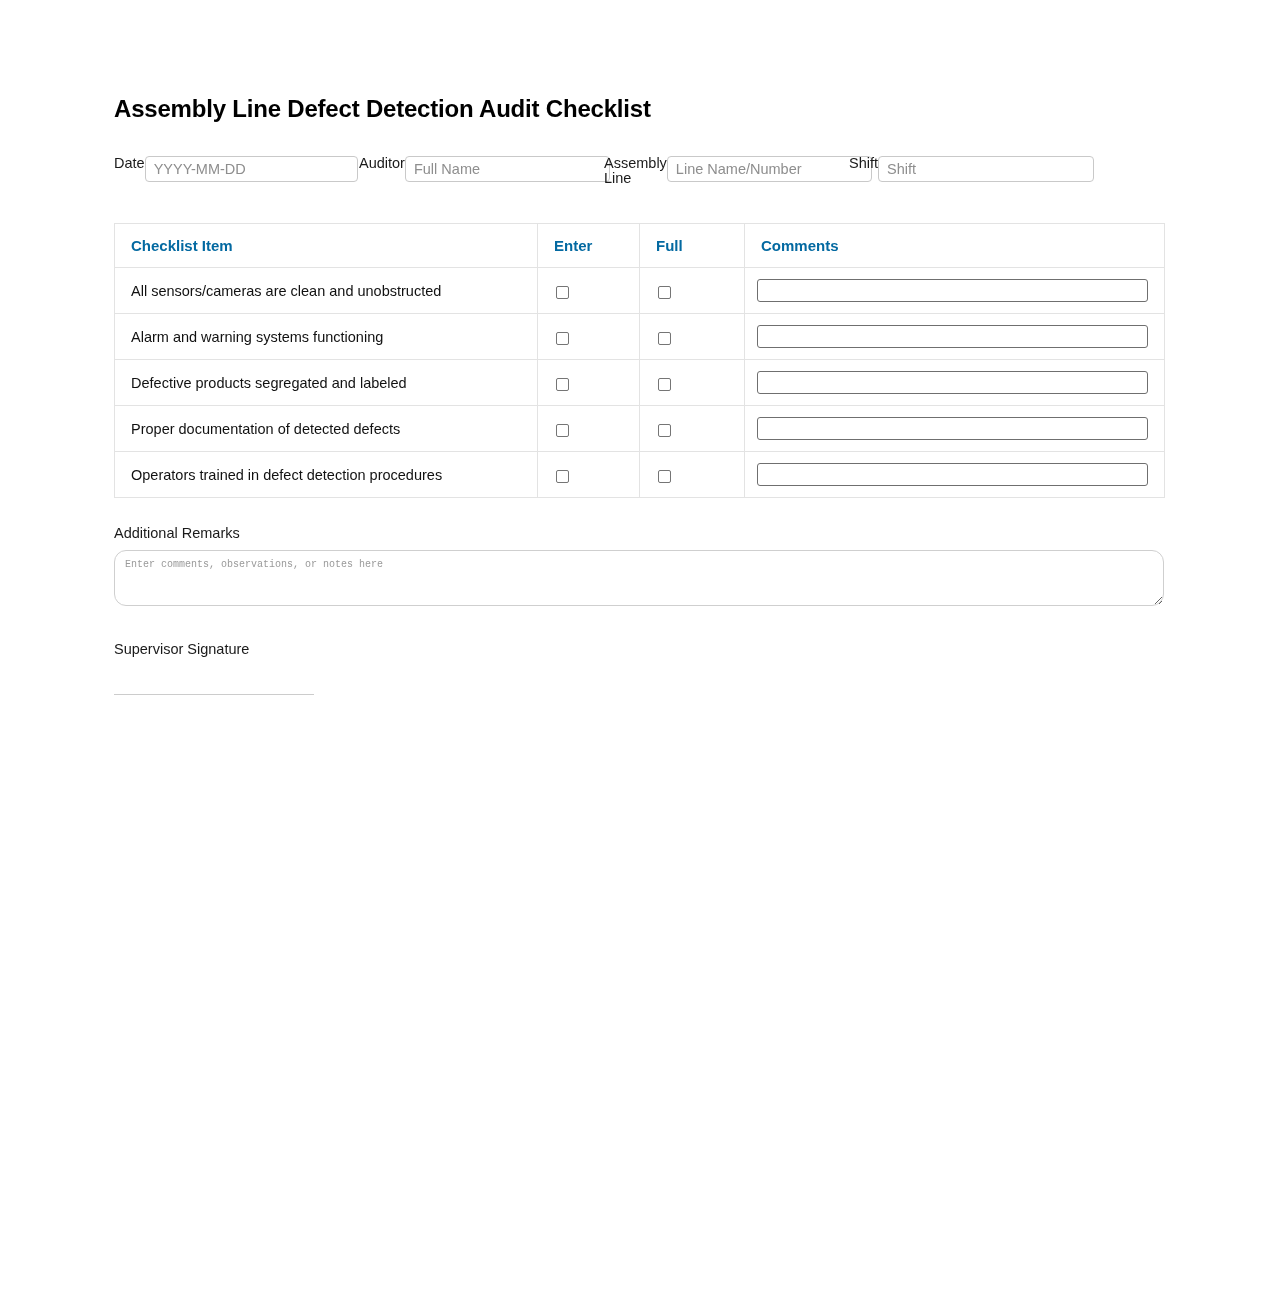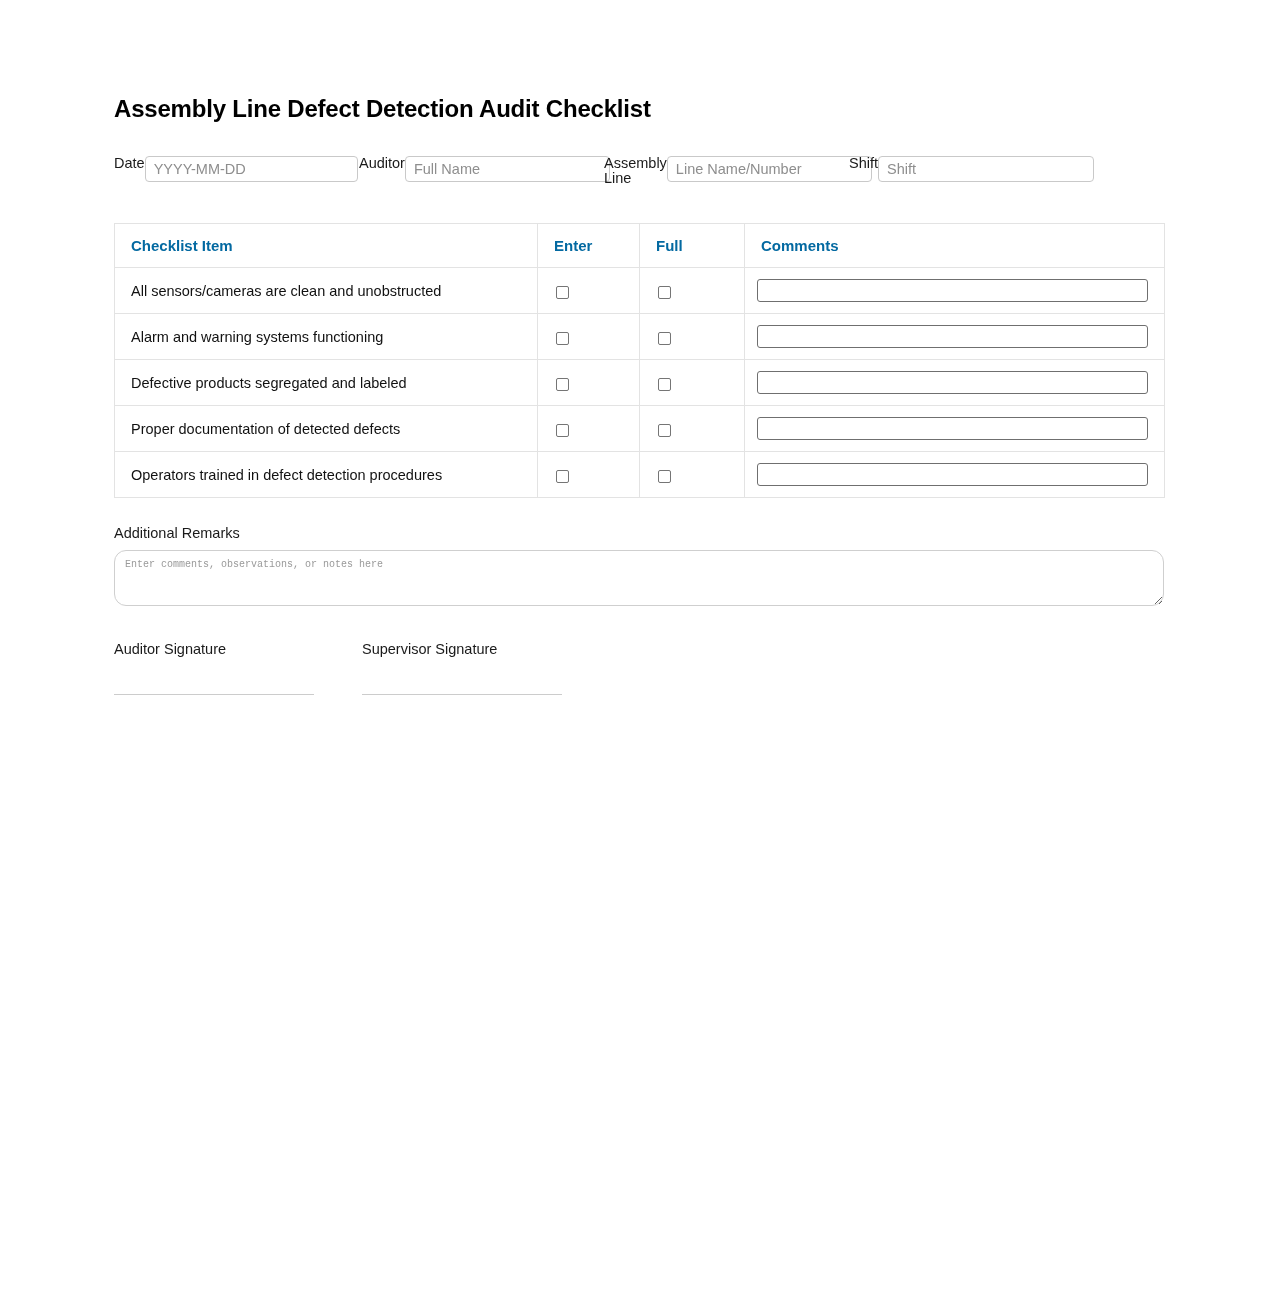--- a/index.html
+++ b/index.html
@@ -245,22 +245,18 @@
           <td class="cell-comment"><input type="text" class="comment-input" style=""></td>
         </tr>
       </tbody>
   </table>
 
   <div class="remarks-label">Additional Remarks</div>
   <textarea class="remarks-area" placeholder="Enter comments, observations, or notes here" style=""></textarea>
 
   <div class="sig-row">
     <div class="sig-block">
-      <div class="sig-label">Auditor Signature</div>
-      <div class="sig-line"></div>
-    </div>
-    <div class="sig-block">
       <div class="sig-label">Supervisor Signature</div>
       <div class="sig-line"></div>
     </div>
   </div>
 
 </div>
 
 </body></html>

